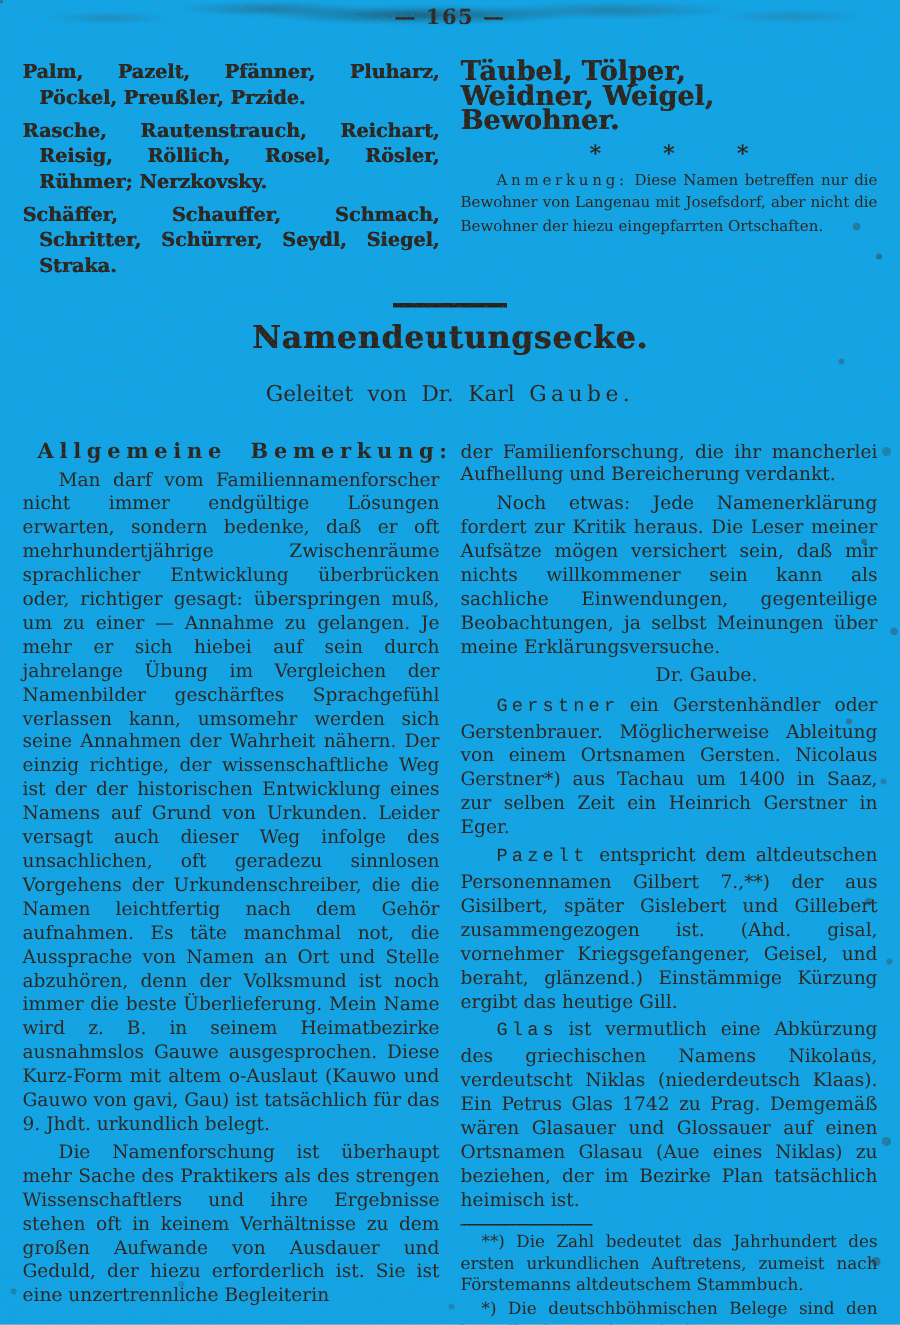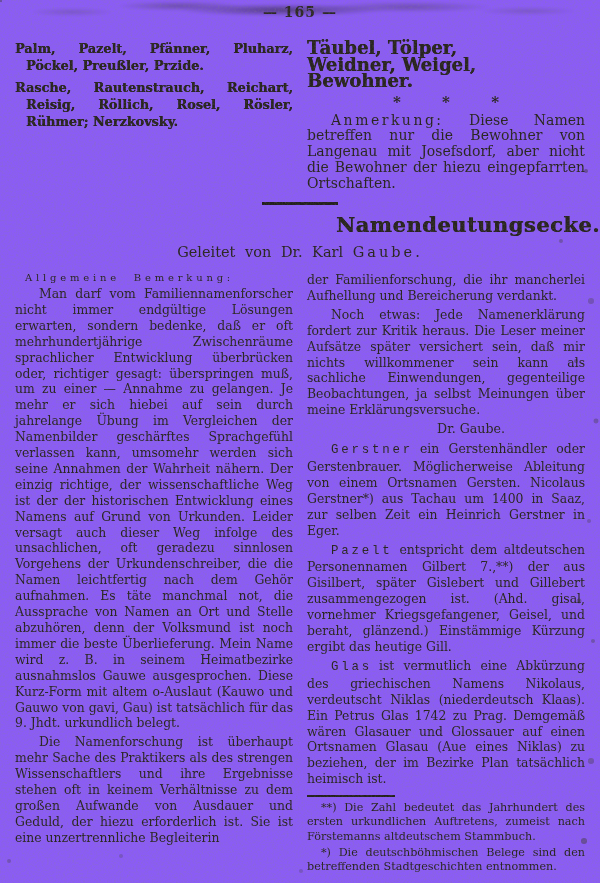--- a/index.html
+++ b/index.html
@@ -1,18 +1,18 @@
 <!DOCTYPE html>
 <html><head>
 <meta charset="utf-8">
 <style>
   html,body{margin:0;padding:0;background:#b9b7b2;}
   .page{
     position:relative;width:600px;height:883px;overflow:hidden;
-    background:#8b5cf6;
+    background:#0ea5e9;
     font-family:"DejaVu Serif", serif;
     color:#28241f;
   }
   .grain{position:absolute;top:0;left:0;pointer-events:none;opacity:.45;}
   .top-smudge{
     position:absolute;top:0;left:0;width:600px;height:34px;opacity:.8;
     background:
       radial-gradient(ellipse 150px 9px at 47% 10px, rgba(35,32,28,.65), rgba(35,32,28,0) 70%),
       radial-gradient(ellipse 90px 7px at 30% 6px, rgba(55,50,45,.45), rgba(55,50,45,0) 70%),
       radial-gradient(ellipse 120px 8px at 68% 7px, rgba(55,50,45,.40), rgba(55,50,45,0) 70%),
@@ -43,36 +43,36 @@
 
   
   .namegroup{
     font-weight:bold;font-size:12.8px;line-height:17px;margin:0 0 5px;
     text-align:justify;padding-left:11px;text-indent:-11px;
     text-shadow:.3px 0 0 currentColor;
   }
   .nameline{font-weight:bold;font-size:18px;line-height:16.5px;margin:0;
     text-shadow:.3px 0 0 currentColor;}
   .stars{text-align:center;word-spacing:36px;font-size:15px;font-weight:bold;margin:3px 0 2px;}
-  .note{font-size:14px;line-height:15.8px;text-align:justify;text-indent:24px;margin:0;}
+  .note{font-size:10px;line-height:15.8px;text-align:justify;text-indent:24px;margin:0;}
   .sperr{letter-spacing:2.5px;}
 
   .divider{width:76px;height:2.5px;background:#23201c;margin:11px auto 7px;}
   .title{
-    font-size:21px;font-weight:bold;text-align:right;margin:4px 0 7px;
+    font-size:21px;font-weight:bold;text-align:center;margin:4px 0 18px;
     letter-spacing:.5px;text-shadow:.4px 0 0 currentColor;
   }
-  .subtitle{text-align:center;font-size:14.5px;word-spacing:5px;margin:0 0 12px;}
+  .subtitle{text-align:center;font-size:14.5px;word-spacing:5px;margin:0 0 22px;}
   .sperr2{letter-spacing:3px;}
 
   
   .para{font-size:12.4px;line-height:15.9px;text-align:justify;margin:0 0 3px;}
   .indent{text-indent:24px;}
   .colheading{
-    font-size:10px;font-weight:normal;letter-spacing:3.8px;word-spacing:7px;
+    font-size:14px;font-weight:bold;letter-spacing:3.8px;word-spacing:7px;
     margin:0 0 3px;text-indent:10px;white-space:nowrap;
   }
   .signature{text-align:right;padding-right:80px;font-size:12.6px;margin:0 0 5px;}
   .term{letter-spacing:2.8px;margin-right:7px;font-family:Liberation Mono, monospace;}
   .fn-rule{width:88px;height:1.6px;background:#23201c;margin:8px 0 4px;}
   .footnote{font-size:11.2px;line-height:14.6px;text-align:justify;text-indent:14px;margin:0 0 1px;}
 </style>
 </head>
 <body>
 
@@ -82,20 +82,21 @@
   <div class="speckles"></div>
 
   <div class="pageno">— 165 —</div>
 
   <div class="content">
 
     <div class="cols">
       <div class="col">
         <p class="namegroup">Palm, Pazelt, Pfänner, Pluharz, Pöckel, Preußler, Przide.</p>
         <p class="namegroup">Rasche, Rautenstrauch, Reichart, Reisig, Röllich, Rosel, Rösler, Rühmer; Nerzkovsky.</p>
+        <p class="namegroup">Schäffer, Schauffer, Schmach, Schritter, Schürrer, Seydl, Siegel, Straka.</p>
       </div>
       <div class="col">
         <p class="nameline">Täubel, Tölper,</p>
         <p class="nameline">Weidner, Weigel, Bewohner.</p>
         <div class="stars">* * *</div>
         <p class="note"><span class="sperr">Anmerkung:</span> <span>Diese Namen betreffen nur die Bewohner von Langenau mit Josefsdorf, aber nicht die Bewohner der hiezu eingepfarrten Ortschaften.</span></p>
       </div>
     </div>
 
     <div class="divider"></div>
@@ -106,21 +107,21 @@
     <div class="cols">
 
       <div class="col">
         <h2 class="colheading">Allgemeine Bemerkung:</h2>
         <p class="para indent">Man darf vom Familiennamenforscher nicht immer endgültige Lösungen erwarten, sondern bedenke, daß er oft mehrhundertjährige Zwischenräume sprachlicher Entwicklung überbrücken oder, richtiger gesagt: überspringen muß, um zu einer — Annahme zu gelangen. Je mehr er sich hiebei auf sein durch jahrelange Übung im Vergleichen der Namenbilder geschärftes Sprachgefühl verlassen kann, umsomehr werden sich seine Annahmen der Wahrheit nähern. Der einzig richtige, der wissenschaftliche Weg ist der der historischen Entwicklung eines Namens auf Grund von Urkunden. Leider versagt auch dieser Weg infolge des unsachlichen, oft geradezu sinnlosen Vorgehens der Urkundenschreiber, die die Namen leichtfertig nach dem Gehör aufnahmen. Es täte manchmal not, die Aussprache von Namen an Ort und Stelle abzuhören, denn der Volksmund ist noch immer die beste Überlieferung. Mein Name wird z. B. in seinem Heimatbezirke ausnahmslos Gauwe ausgesprochen. Diese Kurz-Form mit altem o-Auslaut (Kauwo und Gauwo von gavi, Gau) ist tatsächlich für das 9. Jhdt. urkundlich belegt.</p>
         <p class="para indent">Die Namenforschung ist überhaupt mehr Sache des Praktikers als des strengen Wissenschaftlers und ihre Ergebnisse stehen oft in keinem Verhältnisse zu dem großen Aufwande von Ausdauer und Geduld, der hiezu erforderlich ist. Sie ist eine unzertrennliche Begleiterin</p>
       </div>
 
       <div class="col">
         <p class="para">der Familienforschung, die ihr mancherlei Aufhellung und Bereicherung verdankt.</p>
-        <p class="para indent">Noch etwas: Jede Namenerklärung fordert zur Kritik heraus. Die Leser meiner Aufsätze später versichert sein, daß mir nichts willkommener sein kann als sachliche Einwendungen, gegenteilige Beobachtungen, ja selbst Meinungen über meine Erklärungsversuche.</p>
+        <p class="para indent">Noch etwas: Jede Namenerklärung fordert zur Kritik heraus. Die Leser meiner Aufsätze mögen versichert sein, daß mir nichts willkommener sein kann als sachliche Einwendungen, gegenteilige Beobachtungen, ja selbst Meinungen über meine Erklärungsversuche.</p>
         <p class="signature">Dr. Gaube.</p>
 
         <p class="para indent"><span class="term">Gerstner</span><span>ein Gerstenhändler oder Gerstenbrauer. Möglicherweise Ableitung von einem Ortsnamen Gersten. Nicolaus Gerstner*) aus Tachau um 1400 in Saaz, zur selben Zeit ein Heinrich Gerstner in Eger.</span></p>
         <p class="para indent"><span class="term">Pazelt</span><span>entspricht dem altdeutschen Personennamen Gilbert 7.,**) der aus Gisilbert, später Gislebert und Gillebert zusammengezogen ist. (Ahd. gisal, vornehmer Kriegsgefangener, Geisel, und beraht, glänzend.) Einstämmige Kürzung ergibt das heutige Gill.</span></p>
         <p class="para indent"><span class="term">Glas</span><span>ist vermutlich eine Abkürzung des griechischen Namens Nikolaus, verdeutscht Niklas (niederdeutsch Klaas). Ein Petrus Glas 1742 zu Prag. Demgemäß wären Glasauer und Glossauer auf einen Ortsnamen Glasau (Aue eines Niklas) zu beziehen, der im Bezirke Plan tatsächlich heimisch ist.</span></p>
 
         <div class="fn-rule"></div>
         <p class="footnote">**) Die Zahl bedeutet das Jahrhundert des ersten urkundlichen Auftretens, zumeist nach Förstemanns altdeutschem Stammbuch.</p>
         <p class="footnote">*) Die deutschböhmischen Belege sind den betreffenden Stadtgeschichten entnommen.</p>
       </div>

